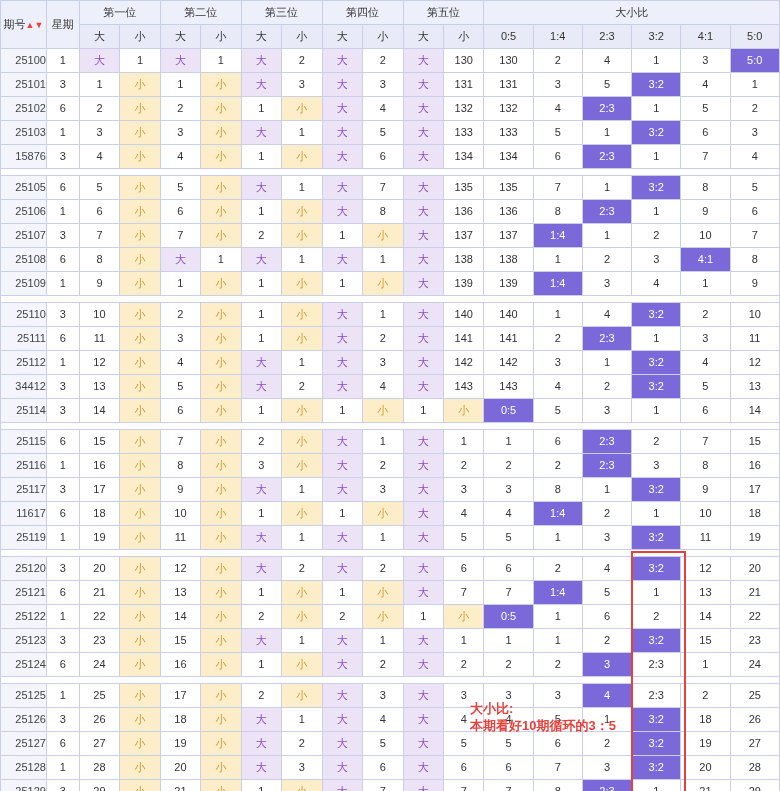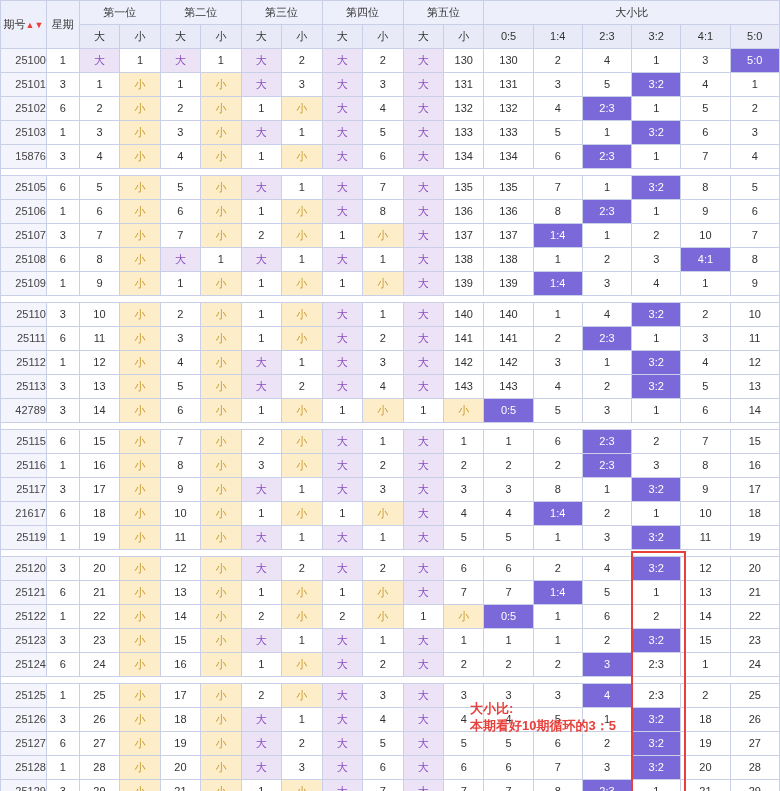--- a/index.html
+++ b/index.html
@@ -339,41 +339,41 @@
           <td class="big">大</td>
           <td class="plain">142</td>
           <td class="ratio">142</td>
           <td class="ratio">3</td>
           <td class="ratio">1</td>
           <td class="ratio hl">3:2</td>
           <td class="ratio">4</td>
           <td class="ratio">12</td>
         </tr>
         <tr>
-          <td class="c-issue">25113</td>
+          <td class="c-issue">34412</td>
           <td class="c-week">3</td>
           <td class="plain">13</td>
           <td class="small">小</td>
           <td class="plain">5</td>
           <td class="small">小</td>
           <td class="big">大</td>
           <td class="plain">2</td>
           <td class="big">大</td>
           <td class="plain">4</td>
           <td class="big">大</td>
           <td class="plain">143</td>
           <td class="ratio">143</td>
           <td class="ratio">4</td>
           <td class="ratio">2</td>
           <td class="ratio hl">3:2</td>
           <td class="ratio">5</td>
           <td class="ratio">13</td>
         </tr>
         <tr>
-          <td class="c-issue">42789</td>
+          <td class="c-issue">25114</td>
           <td class="c-week">3</td>
           <td class="plain">14</td>
           <td class="small">小</td>
           <td class="plain">6</td>
           <td class="small">小</td>
           <td class="plain">1</td>
           <td class="small">小</td>
           <td class="plain">1</td>
           <td class="small">小</td>
           <td class="plain">1</td>
@@ -442,21 +442,21 @@
           <td class="big">大</td>
           <td class="plain">3</td>
           <td class="ratio">3</td>
           <td class="ratio">8</td>
           <td class="ratio">1</td>
           <td class="ratio hl">3:2</td>
           <td class="ratio">9</td>
           <td class="ratio">17</td>
         </tr>
         <tr>
-          <td class="c-issue">21617</td>
+          <td class="c-issue">11617</td>
           <td class="c-week">6</td>
           <td class="plain">18</td>
           <td class="small">小</td>
           <td class="plain">10</td>
           <td class="small">小</td>
           <td class="plain">1</td>
           <td class="small">小</td>
           <td class="plain">1</td>
           <td class="small">小</td>
           <td class="big">大</td>

